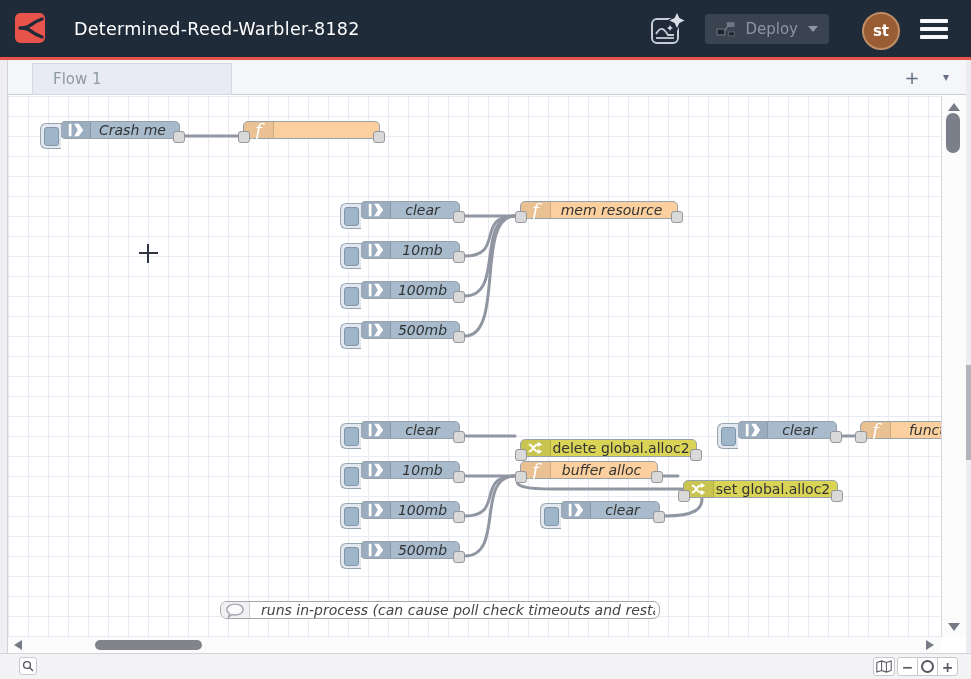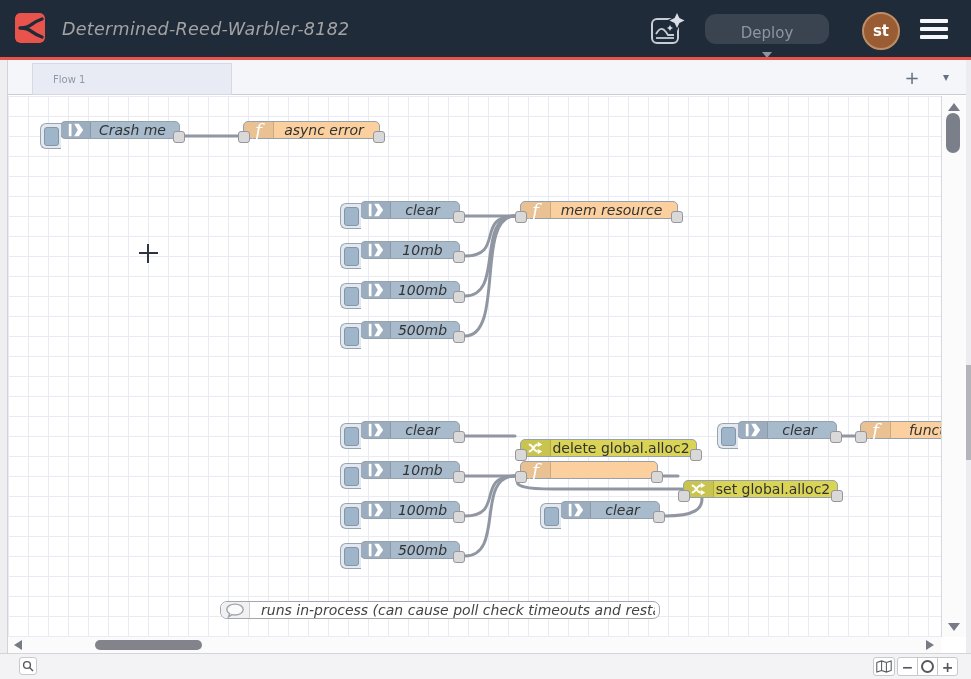--- a/index.html
+++ b/index.html
@@ -1,39 +1,39 @@
 <!DOCTYPE html>
 <html><head>
 <meta charset="utf-8">
 <style>
   html,body{margin:0;padding:0;}
   body{width:971px;height:679px;position:relative;overflow:hidden;background:#fff;
        font-family:"DejaVu Sans","Liberation Sans",sans-serif;}
   
   .header{position:absolute;left:0;top:0;width:971px;height:57px;background:#202b39;}
   .logo{position:absolute;left:15px;top:13px;width:30px;height:30px;border-radius:5px;}
-  .app-title{position:absolute;left:62px;top:0;height:57px;display:flex;align-items:center;
-             color:#a3a3a3;font-size:17.5px;letter-spacing:.3px;font-style:italic;}
+  .app-title{position:absolute;left:74px;top:0;height:57px;display:flex;align-items:center;
+             color:#ffffff;font-size:17.5px;letter-spacing:.3px;}
   .hdr-ai{position:absolute;left:648px;top:12px;width:38px;height:36px;}
   .deploy-btn{position:absolute;left:705px;top:14px;width:124px;height:30px;background:#3a4350;
-              border-radius:11px;display:flex;align-items:center;padding:0 11px;box-sizing:border-box;gap:10px;flex-direction:column;}
+              border-radius:3px;display:flex;align-items:center;padding:0 11px;box-sizing:border-box;gap:10px;}
   .deploy-label{color:#8c95a3;font-size:15px;flex:1;text-align:center;}
   .deploy-caret{width:0;height:0;border-left:5px solid transparent;border-right:5px solid transparent;
                 border-top:6px solid #8c95a3;}
   .avatar{position:absolute;left:862px;top:12px;width:34px;height:34px;border-radius:50%;
           background:#9a5c33;border:2px solid #bd8e67;display:flex;align-items:center;justify-content:center;
           color:#fff;font-size:15px;font-weight:bold;}
   .hamburger{position:absolute;left:920px;top:19px;width:28px;height:20px;display:flex;
              flex-direction:column;justify-content:space-between;}
   .hamburger span{display:block;height:4px;border-radius:1px;background:#f5f7fa;}
   .red-line{position:absolute;left:0;top:57px;width:971px;height:3px;background:#e8544b;}
   
   .tabbar{position:absolute;left:8px;top:60px;width:963px;height:35px;background:#f5f6f9;
           border-bottom:1px solid #c9ccd6;box-sizing:border-box;}
-  .tab{position:absolute;box-sizing:border-box;font-size:10px;display:flex;align-items:center;padding-left:20px;}
+  .tab{position:absolute;box-sizing:border-box;font-size:15px;display:flex;align-items:center;padding-left:20px;}
   .tab-inactive{left:24px;top:3px;width:200px;height:32px;background:#e9ebf4;border:1px solid #d6d9e4;
                 color:#8f99a7;}
   .tab-active{left:229px;top:1px;width:200px;height:35px;background:#fff;border:1px solid #c2c6d1;
               border-bottom:none;color:#525d6b;font-weight:bold;z-index:2;}
   .tab-btn{position:absolute;top:4px;width:26px;height:26px;display:flex;align-items:center;
            justify-content:center;color:#667084;font-size:18px;}
   .tab-add{right:46px;}
   .tab-menu{right:12px;font-size:12px;}
   
   .palette-strip{position:absolute;left:0;top:60px;width:8px;height:593px;background:#efeff2;
@@ -171,21 +171,20 @@
             <path d="M8,3 L13,3 L18,10 L13,17 L8,17 L12,10 Z" fill="#fff"></path>
           </svg>
         </div>
         <span class="label">Crash me</span>
         <div class="port out"></div>
       </div>
       <div class="node function" style="left: 235px; top: 25px; width: 137px;">
         <div class="icon-region">
           <span class="ficon">ƒ</span>
         </div>
-        <span class="label">async error</span>
         <div class="port in"></div>
         <div class="port out"></div>
       </div>
       <div class="node inject" style="left: 352px; top: 105px; width: 100px;">
         <div class="inj-btn">
           <div class="inj-btn-inner"></div>
         </div>
         <div class="icon-region">
           <svg width="18" height="18" viewBox="0 0 20 20">
             <rect x="2" y="3" width="3" height="14" rx="1" fill="#fff"></rect>
@@ -323,20 +322,21 @@
         <div class="icon-region">
           <span class="ficon">ƒ</span>
         </div>
         <span class="label">function</span>
         <div class="port in"></div>
       </div>
       <div class="node function" style="left: 512px; top: 365px; width: 138px;">
         <div class="icon-region">
           <span class="ficon">ƒ</span>
         </div>
+        <span class="label">buffer alloc</span>
         <div class="port in"></div>
         <div class="port out"></div>
       </div>
       <div class="node change" style="left: 675px; top: 366px; width: 155px;">
         <div class="icon-region">
           <svg width="18" height="18" viewBox="0 0 20 20">
             <path d="M2,6 C7,6 7,14 12,14 M2,14 C7,14 7,6 12,6" fill="none" stroke="#fff" stroke-width="2.2"></path>
             <path d="M12,11 L17,14 L12,17 Z" fill="#fff"></path>
             <path d="M12,3 L17,6 L12,9 Z" fill="#fff"></path>
           </svg>

